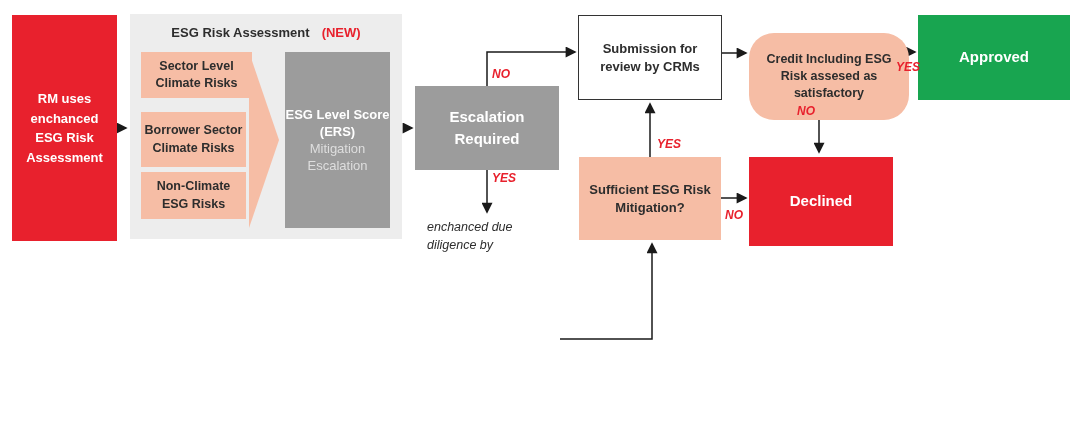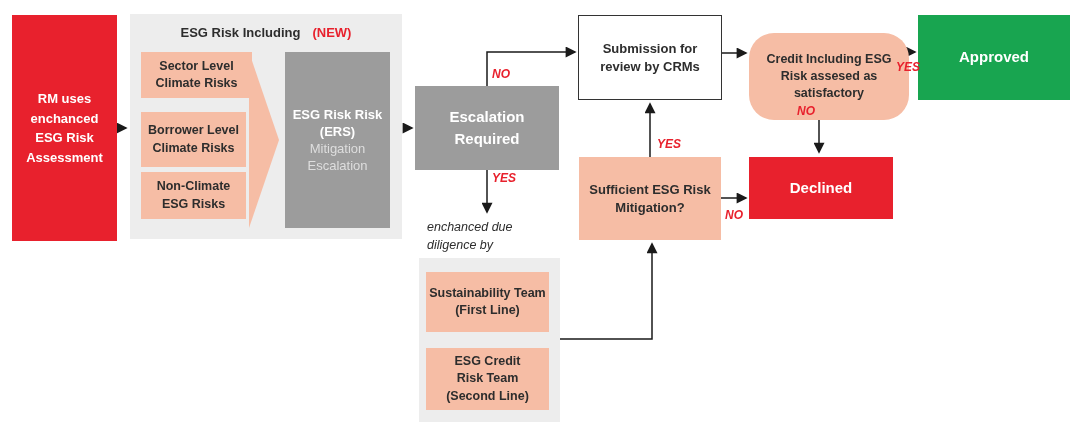--- a/index.html
+++ b/index.html
@@ -71,31 +71,31 @@
     </g>
   </svg>
 
   <div class="node fill-red fs-13 lh-tall" style="left:12px;top:15px;width:105px;height:226px;">RM uses
 enchanced
 ESG Risk
 Assessment</div>
 
   <div class="group" style="left:130px;top:14px;width:272px;height:225px;">
     <div class="group-title">
-      <span>ESG Risk Including</span><span class="new">(NEW)</span>
+      <span>ESG Risk Assessment</span><span class="new">(NEW)</span>
     </div>
     <div class="node fill-salmon fs-12" style="left:11px;top:38px;width:111px;height:46px;">Sector Level
 Climate Risks</div>
-    <div class="node fill-salmon fs-12" style="left:11px;top:98px;width:105px;height:55px;">Borrower Level
+    <div class="node fill-salmon fs-12" style="left:11px;top:98px;width:105px;height:55px;">Borrower Sector
 Climate Risks</div>
     <div class="node fill-salmon fs-12" style="left:11px;top:158px;width:105px;height:47px;">Non-Climate
 ESG Risks</div>
     <div class="chevron" style="left:119px;top:38px;"></div>
     <div class="node fill-gray fs-13 score-box" style="left:155px;top:38px;width:105px;height:176px;">
-      <div style="white-space:pre-line;">ESG Risk Risk
+      <div style="white-space:pre-line;">ESG Level Score
 (ERS)</div>
       <div class="score-sub">Mitigation
 Escalation</div>
     </div>
   </div>
 
   <div class="node fill-gray fs-135 lh-tall" style="left:415px;top:86px;width:144px;height:84px;">Escalation
 Required</div>
 
   <div class="node fill-salmon fs-13" style="left:579px;top:157px;width:142px;height:83px;">Sufficient ESG Risk
@@ -103,32 +103,25 @@
 
   <div class="node fill-white fs-13" style="left:578px;top:15px;width:144px;height:85px;">Submission for
 review by CRMs</div>
 
   <div class="node fill-salmon fs-12" style="left:749px;top:33px;width:160px;height:87px;border-radius:25px;">Credit Including ESG
 Risk assesed as
 satisfactory</div>
 
   <div class="node fill-green fs-135" style="left:918px;top:15px;width:152px;height:85px;">Approved</div>
 
-  <div class="node fill-red fs-135" style="left:749px;top:157px;width:144px;height:62px;">Declined</div>
+  <div class="node fill-red fs-135" style="left:749px;top:157px;width:144px;height:89px;">Declined</div>
 
   <div class="note" style="left:427px;top:219px;width:120px;">enchanced due
 diligence by</div>
 
-  <div class="group" style="left:419px;top:258px;width:141px;height:164px;">
-    <div class="node fill-salmon fs-12" style="left:7px;top:14px;width:123px;height:60px;">Sustainability Team
-(First Line)</div>
-    <div class="node fill-salmon fs-12" style="left:7px;top:90px;width:123px;height:62px;">ESG Credit
-Risk Team
-(Second Line)</div>
-  </div>
 
   <div class="edge-label" style="left:492px;top:68px;">NO</div>
   <div class="edge-label" style="left:492px;top:172px;">YES</div>
   <div class="edge-label" style="left:657px;top:138px;">YES</div>
   <div class="edge-label" style="left:725px;top:209px;">NO</div>
   <div class="edge-label" style="left:896px;top:61px;">YES</div>
   <div class="edge-label" style="left:797px;top:105px;">NO</div>
 
 </div>
 

